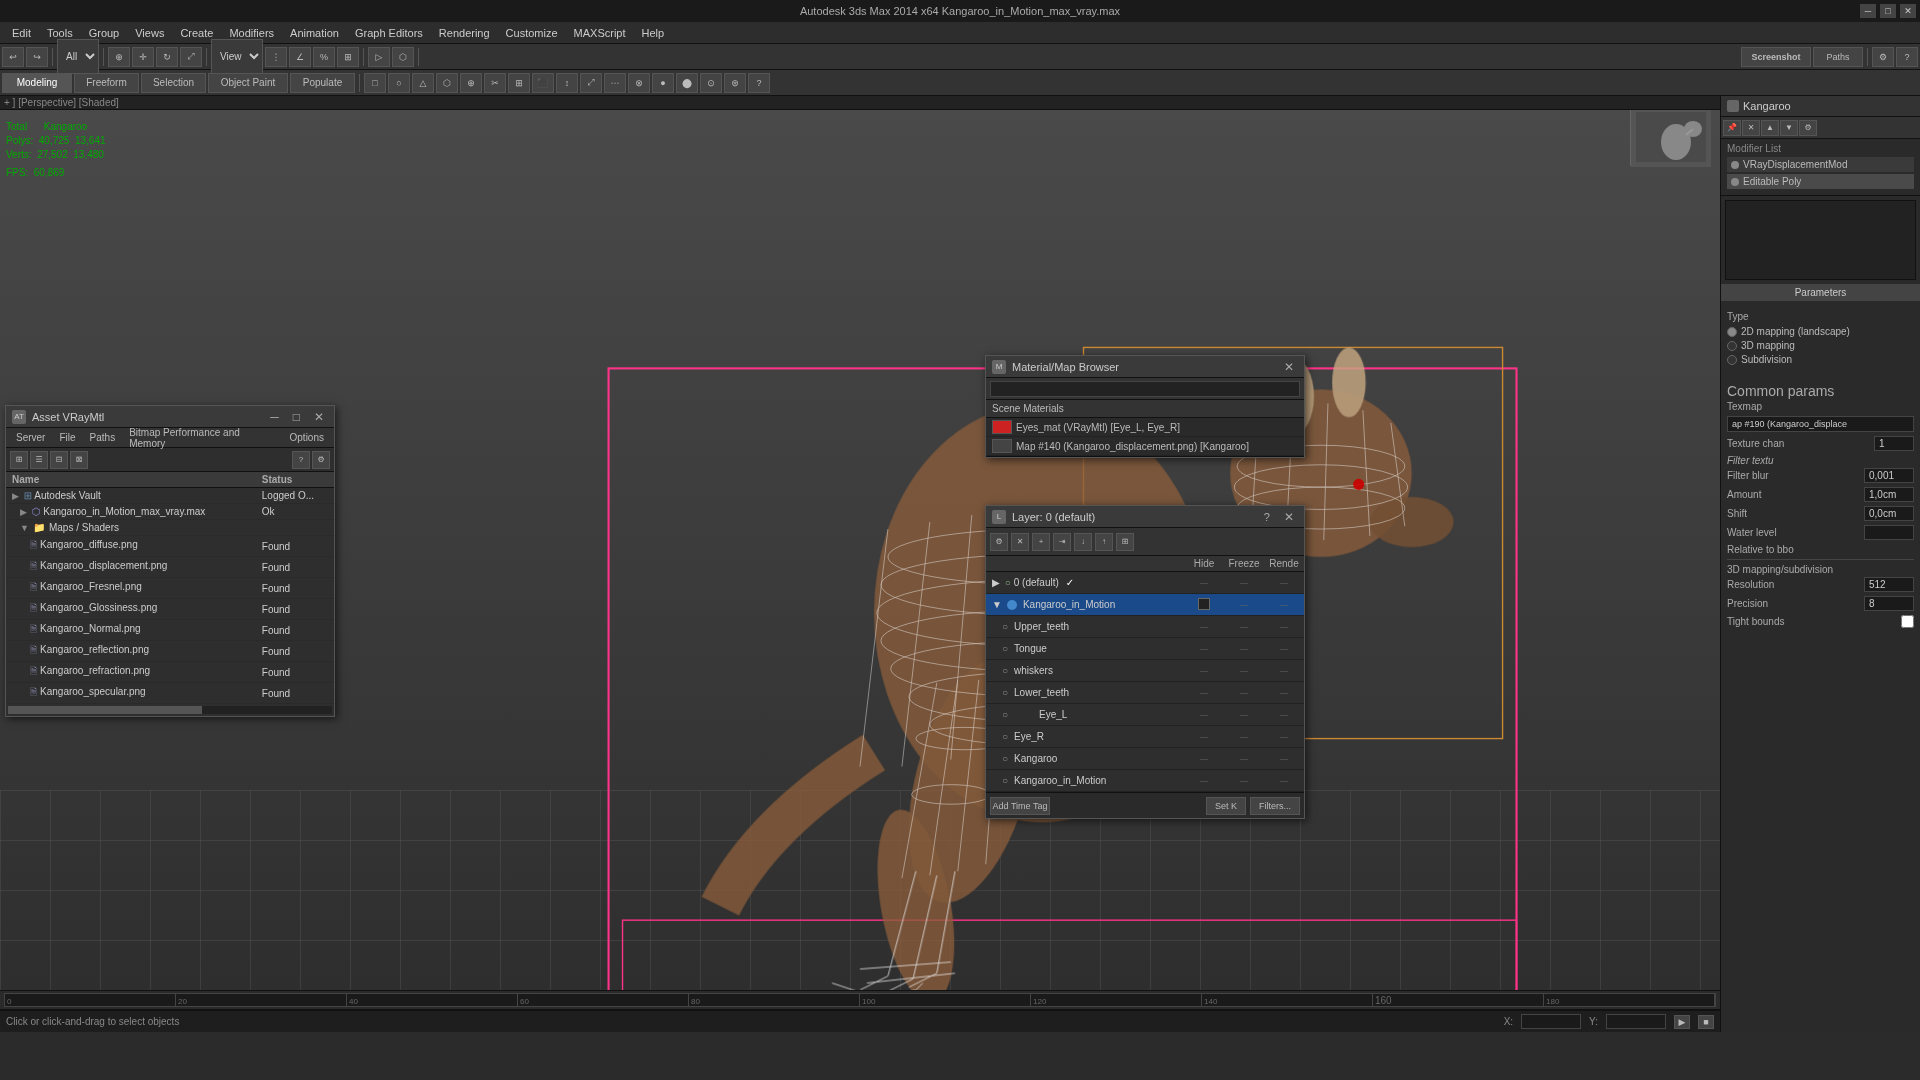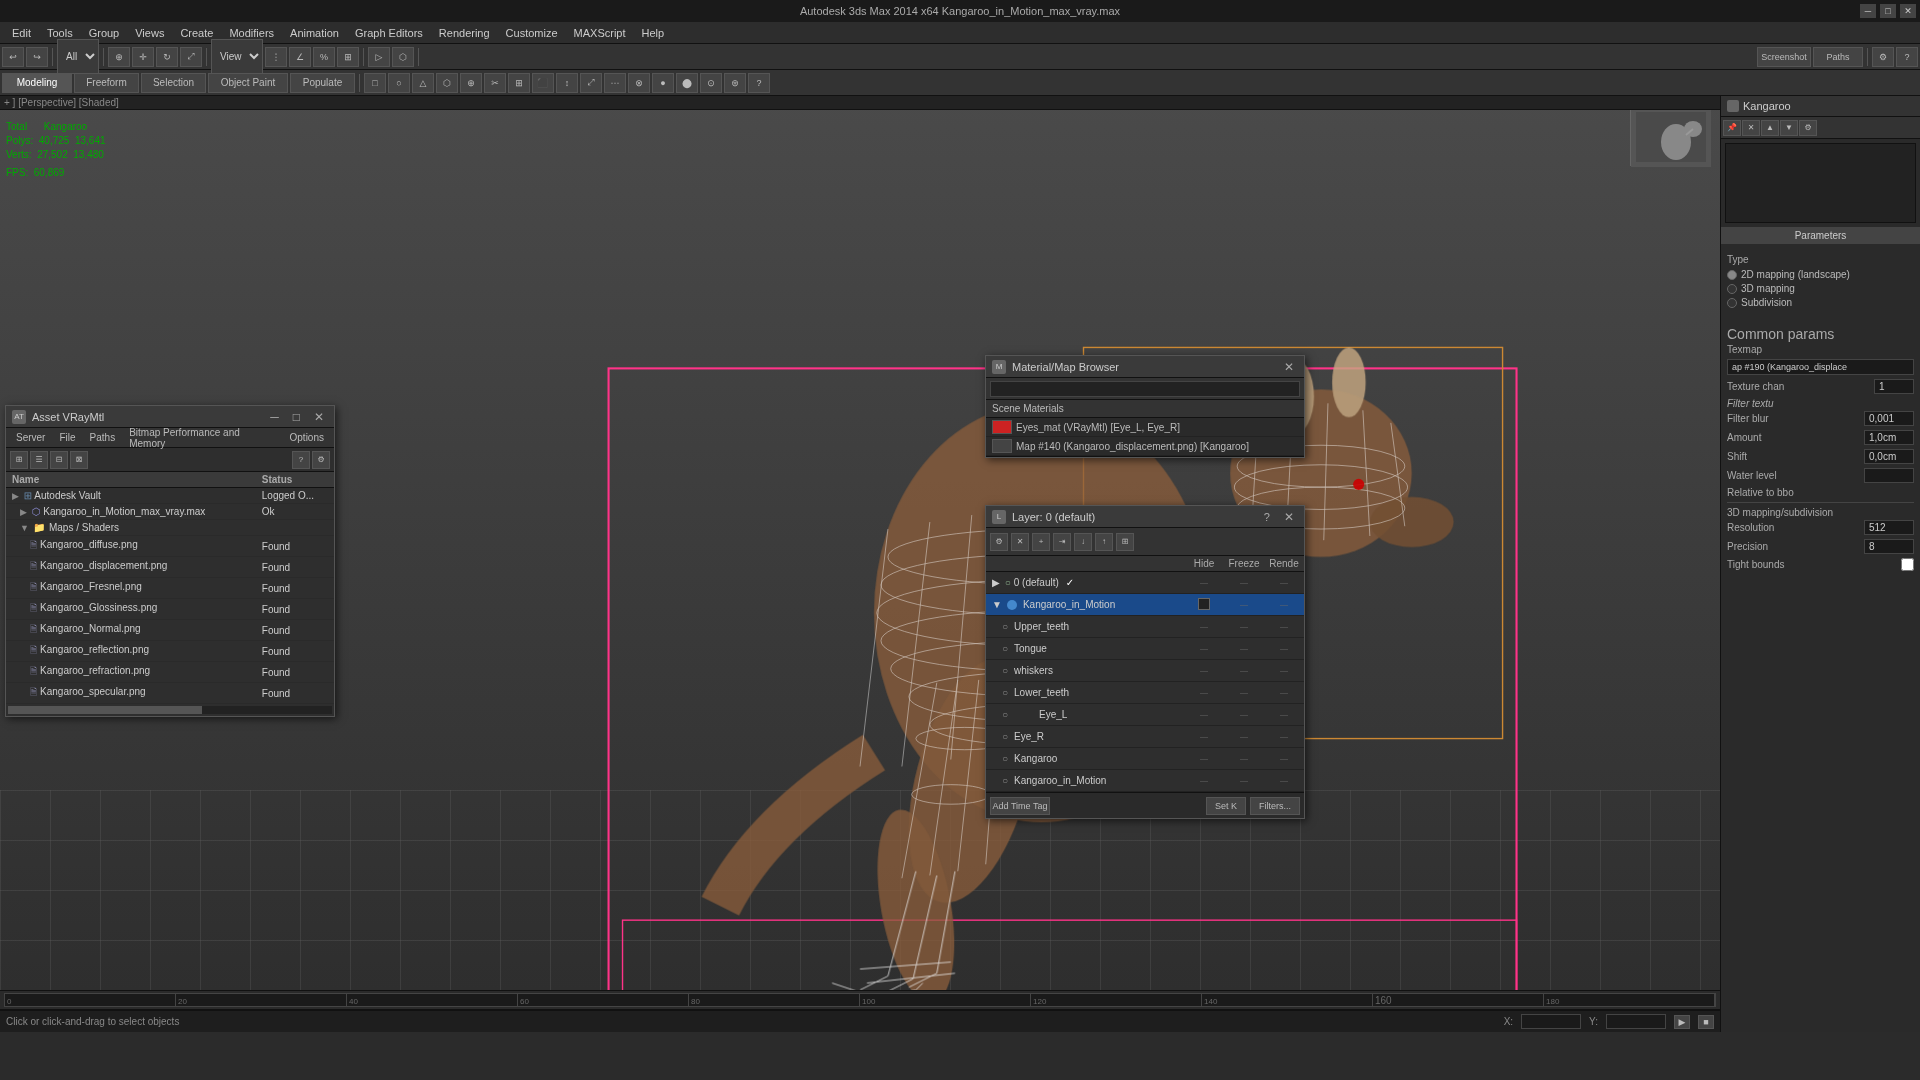--- a/index.html
+++ b/index.html
@@ -559,21 +559,21 @@
   </select>
   <button class="tb-btn">⋮</button>
   <button class="tb-btn">∠</button>
   <button class="tb-btn">%</button>
   <button class="tb-btn">⊞</button>
   <div class="tb-separator"></div>
   <button class="tb-btn">▷</button>
   <button class="tb-btn">⬡</button>
   <div class="tb-separator"></div>
   <span style="flex:1"></span>
-  <button class="tb-btn" style="width:54px; font-size:9px;">Screenshot</button>
+  <button class="tb-btn" style="width:70px; font-size:9px;font-weight:bold;">Screenshot</button>
   <button class="tb-btn" style="width:50px; font-size:9px;">Paths</button>
   <div class="tb-separator"></div>
   <button class="tb-btn">⚙</button>
   <button class="tb-btn">?</button>
 </div>
 
 <div id="toolbar2">
   <button class="tb-btn" style="width:70px; background:#555; color:#fff; font-size:10px;">Modeling</button>
   <button class="tb-btn" style="width:65px; font-size:10px;">Freeform</button>
   <button class="tb-btn" style="width:65px; font-size:10px;">Selection</button>
@@ -767,20 +767,31 @@
     </div>
 
     <div class="rp-toolbar">
       <button class="rp-tb-btn">📌</button>
       <button class="rp-tb-btn">✕</button>
       <button class="rp-tb-btn">▲</button>
       <button class="rp-tb-btn">▼</button>
       <button class="rp-tb-btn">⚙</button>
     </div>
 
+    <div class="rp-section">
+      <div class="rp-section-title">Modifier List</div>
+      <div class="modifier-item">
+        <div class="modifier-dot"></div>
+        <span>VRayDisplacementMod</span>
+      </div>
+      <div class="modifier-item" style="background:#4a4a4a;">
+        <div class="modifier-dot"></div>
+        <span>Editable Poly</span>
+      </div>
+    </div>
 
     <div style="height:80px; background:#222; border:1px solid #111; margin:4px;"></div>
 
     <div style="background:#444; padding:3px 6px; font-size:10px; color:#ccc; text-align:center; margin-bottom:4px;">
       <span>Parameters</span>
     </div>
 
     <div class="params-section">
       <div style="font-size:10px; color:#aaa; margin-bottom:4px;">Type</div>
       <div class="radio-group">

